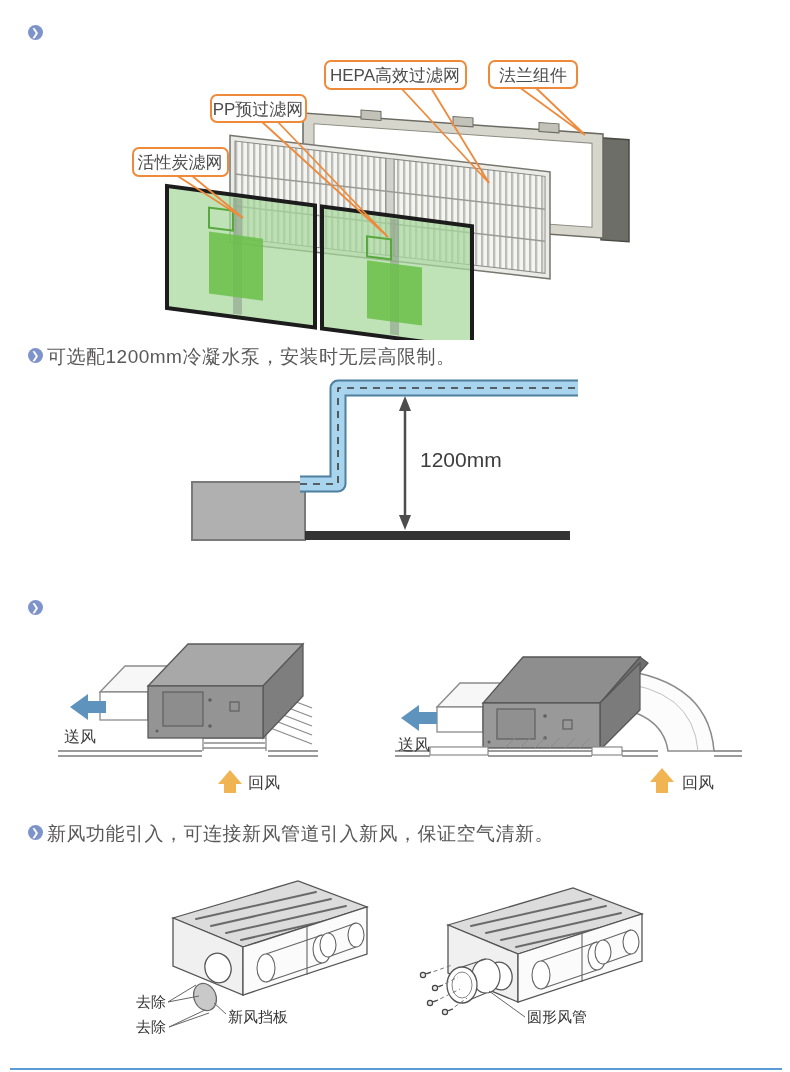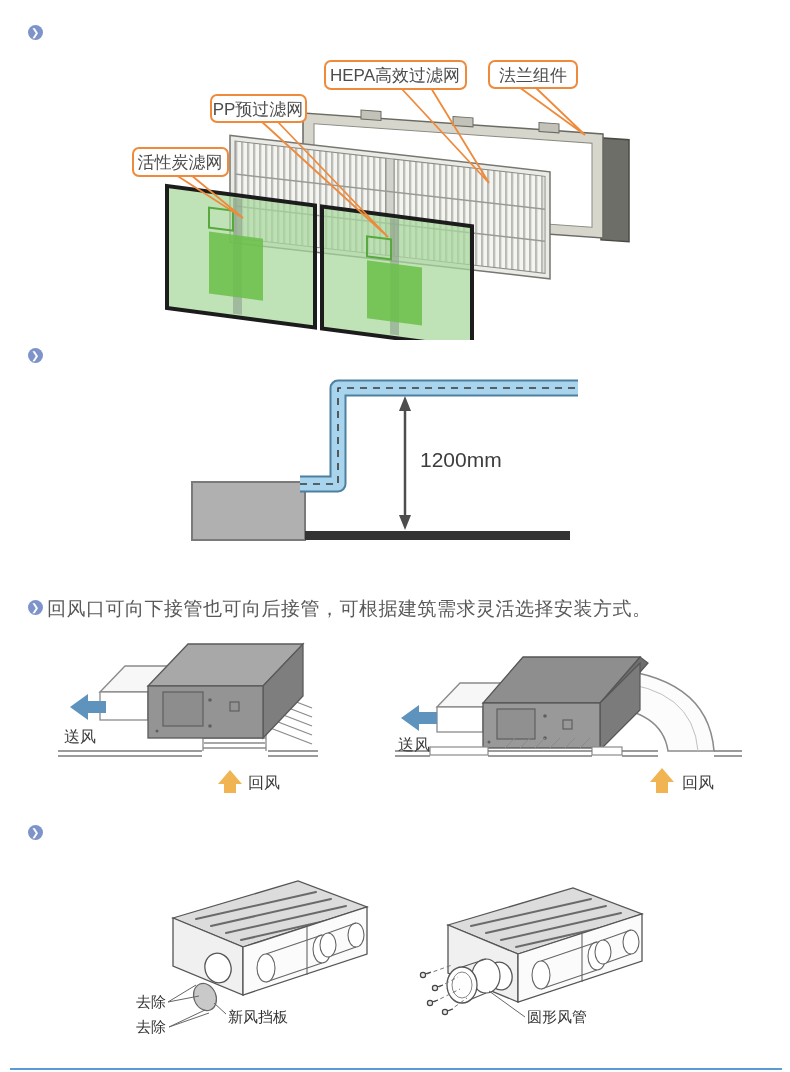--- a/index.html
+++ b/index.html
@@ -80,39 +80,39 @@
     <rect x="211" y="40" width="95" height="27" rx="6" fill="#ffffff" stroke="#ef8a3b" stroke-width="2"></rect>
     <text x="258" y="60" text-anchor="middle" class="callout-text">PP预过滤网</text>
     <rect x="325" y="6" width="141" height="28" rx="6" fill="#ffffff" stroke="#ef8a3b" stroke-width="2"></rect>
     <text x="395" y="26" text-anchor="middle" class="callout-text">HEPA高效过滤网</text>
     <rect x="489" y="6" width="88" height="27" rx="6" fill="#ffffff" stroke="#ef8a3b" stroke-width="2"></rect>
     <text x="533" y="26" text-anchor="middle" class="callout-text">法兰组件</text>
   </svg>
 
   <div class="para" style="top:343px;">
     <span class="bullet">❯</span>
+    <span>可选配1200mm冷凝水泵，安装时无层高限制。</span>
   </div>
 
   <svg class="diagram" style="top:370px;" width="790" height="185" viewBox="0 0 790 185">
     <rect x="192" y="112" width="113" height="58" fill="#b0b0b0" stroke="#7a7a7a" stroke-width="2"></rect>
     <rect x="305" y="161" width="265" height="9" fill="#333333"></rect>
     <path d="M300,114 L338,114 L338,18 L578,18" fill="none" stroke="#4d7f9e" stroke-width="17" stroke-linejoin="round"></path>
     <path d="M300,114 L338,114 L338,18 L578,18" fill="none" stroke="#a9d4ee" stroke-width="13" stroke-linejoin="round"></path>
     <path d="M300,114 L338,114 L338,18 L578,18" fill="none" stroke="#3a3a3a" stroke-width="1.6" stroke-dasharray="7,6" stroke-linejoin="round"></path>
     <g stroke="#4d4d4d" fill="#4d4d4d">
       <line x1="405" y1="38" x2="405" y2="148" stroke-width="2.5"></line>
       <polygon points="405,26 399,41 411,41" stroke="none"></polygon>
       <polygon points="405,160 399,145 411,145" stroke="none"></polygon>
     </g>
     <text x="420" y="97" font-size="21" fill="#3d3d3d">1200mm</text>
   </svg>
 
   <div class="para" style="top:595px;">
     <span class="bullet">❯</span>
-    <span>回风口可向下接管也可向后接管，可根据建筑需求灵活选择安装方式。</span>
   </div>
 
   <svg class="diagram" style="top:630px;" width="790" height="185" viewBox="0 0 790 185">
 
     <g>
       <g stroke="#8a8a8a" stroke-width="1.3">
         <line x1="260" y1="58" x2="312" y2="78"></line>
         <line x1="260" y1="67" x2="312" y2="87"></line>
         <line x1="260" y1="76" x2="312" y2="96"></line>
         <line x1="260" y1="85" x2="312" y2="105"></line>
@@ -187,20 +187,21 @@
       </g>
       <polygon points="401,88 419,75 419,82 437,82 437,94 419,94 419,101" fill="#5e93bd"></polygon>
       <text x="398" y="120" class="air-label">送风</text>
       <polygon points="662,138 650,152 656,152 656,163 668,163 668,152 674,152" fill="#f0b452"></polygon>
       <text x="682" y="158" class="air-label">回风</text>
     </g>
   </svg>
 
   <div class="para" style="top:820px;">
     <span class="bullet">❯</span>
+    <span>新风功能引入，可连接新风管道引入新风，保证空气清新。</span>
   </div>
 
   <svg class="diagram" style="top:855px;" width="790" height="200" viewBox="0 0 790 200">
 
     <g>
       <polygon points="173,63 298,26 367,52 243,92" fill="#dcdcdc" stroke="#555555" stroke-width="1.3"></polygon>
       <g stroke="#6a6a6a" stroke-width="2" stroke-linecap="round">
         <line x1="196" y1="64" x2="316" y2="37"></line>
         <line x1="211" y1="71" x2="331" y2="44"></line>
         <line x1="226" y1="78" x2="346" y2="51"></line>

